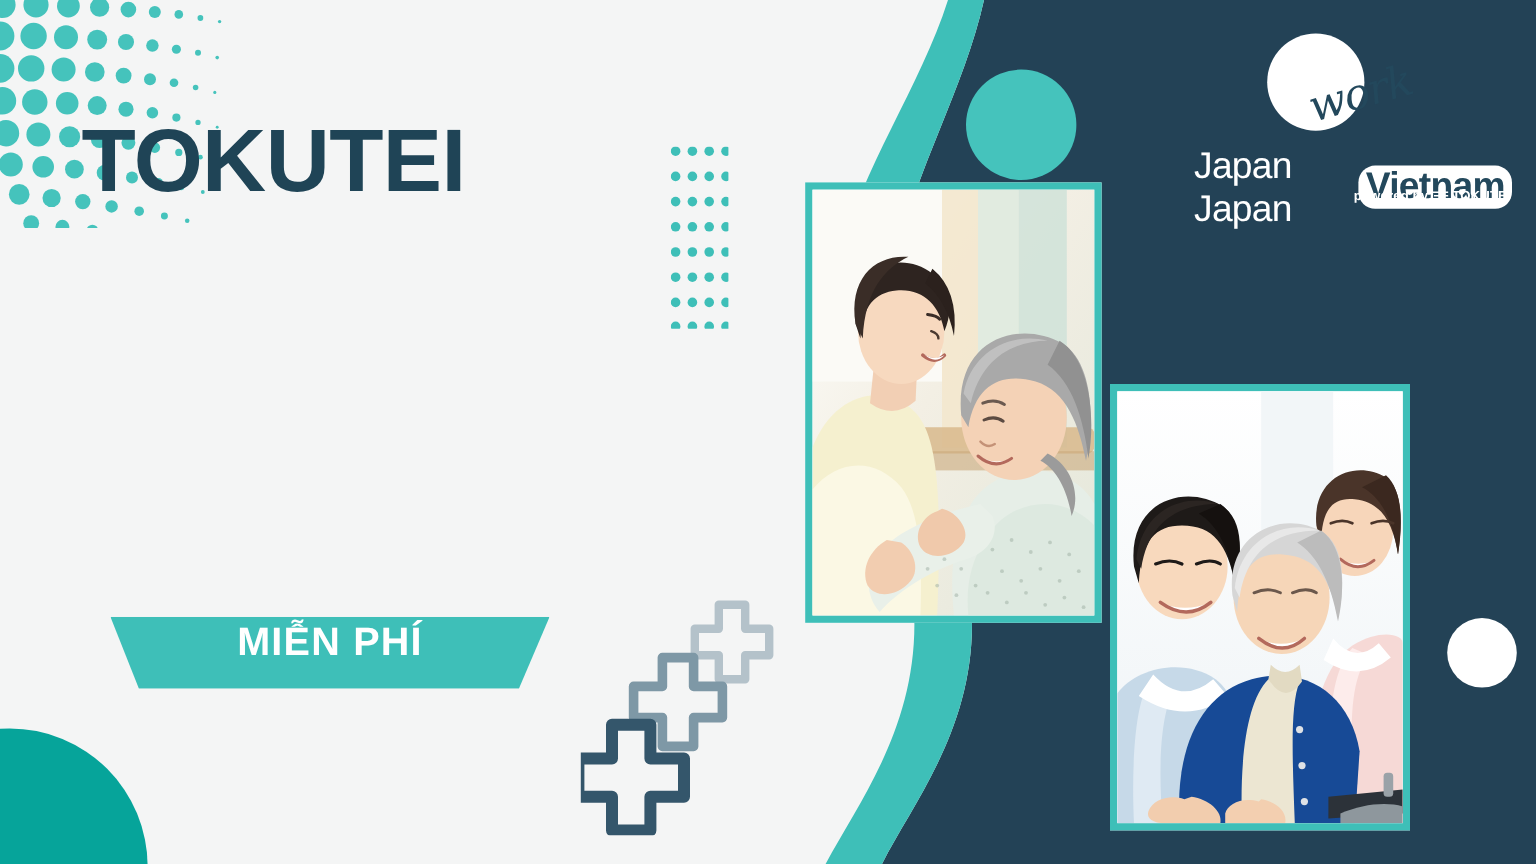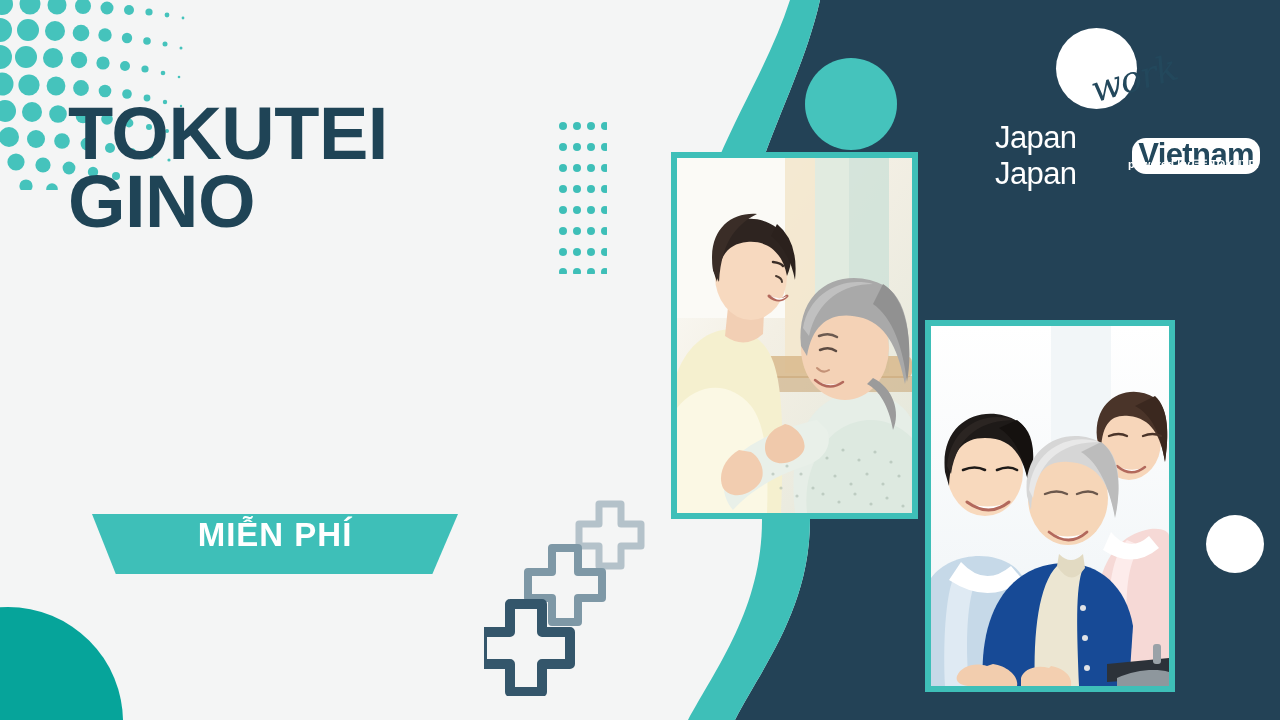--- a/index.html
+++ b/index.html
@@ -340,21 +340,20 @@
         <circle cx="46" cy="130" r="4"></circle>
       <circle cx="4" cy="150" r="4"></circle>
         <circle cx="18" cy="150" r="4"></circle>
         <circle cx="32" cy="150" r="4"></circle>
         <circle cx="46" cy="150" r="4"></circle>
     </g>
   </svg>
 
   <div class="headline">
     <div class="hl-line hl-dark">TOKUTEI</div>
-    <div class="hl-line hl-dark">GINO</div>
     <div class="hl-gap"></div>
   </div>
 
   <div class="badge">
     <div class="badge-shape"></div>
     <div class="badge-label">MIỄN PHÍ</div>
   </div>
 
   <svg class="plus-cluster" viewBox="0 0 170 200">
 

